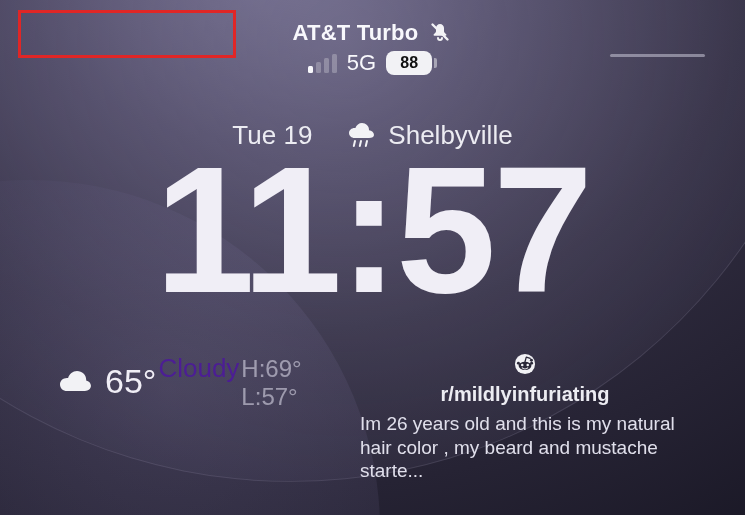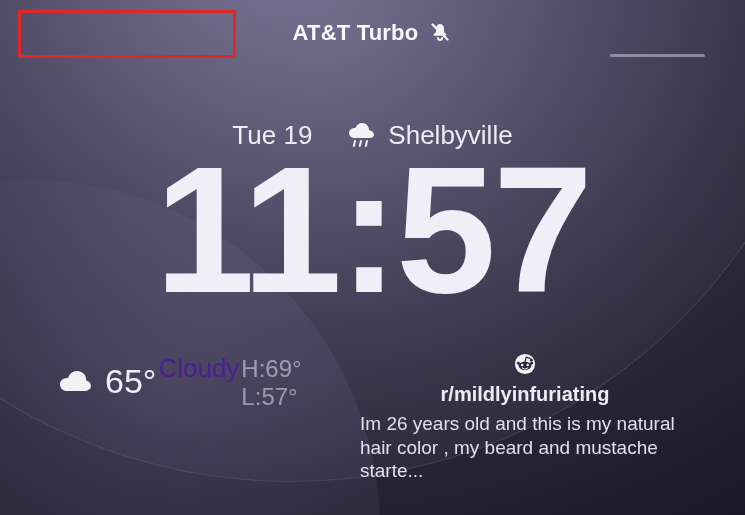--- a/index.html
+++ b/index.html
@@ -178,20 +178,35 @@
 
 <div class="status-bar">
   <div class="status-left">
     <span class="carrier">AT&amp;T Turbo</span>
     <span class="silent-icon">
       <svg width="24" height="24" viewBox="0 0 24 24" fill="none">
         <path d="M12 3c-2.2 0-4 1.8-4 4v3.2c0 .6-.24 1.17-.66 1.6L5.8 13.3c-.5.5-.15 1.4.56 1.4h11.28c.7 0 1.06-.9.56-1.4l-1.54-1.5A2.27 2.27 0 0 1 16 10.2V7c0-2.2-1.8-4-4-4Z" fill="#f2f2f5"></path>
         <path d="M10 17a2 2 0 0 0 4 0" stroke="#f2f2f5" stroke-width="2" stroke-linecap="round"></path>
         <line x1="4.5" y1="3.5" x2="19.5" y2="18.5" stroke="#f2f2f5" stroke-width="2.4" stroke-linecap="round"></line>
       </svg>
+    </span>
+  </div>
+  <div class="status-right">
+    <span class="signal-bars">
+      <span></span>
+        <span></span>
+        <span></span>
+        <span></span>
+    </span>
+    <span class="network-type">5G</span>
+    <span class="battery">
+      <span class="battery-body">
+        <span class="battery-text">88</span>
+      </span>
+      <span class="battery-cap"></span>
     </span>
   </div>
 </div>
 <div class="status-underline"></div>
 
 <div class="date-row">
   <span>Tue 19</span>
   <span class="location-group">
     <span class="rain-icon">
       <svg width="34" height="30" viewBox="0 0 34 30" fill="none">

